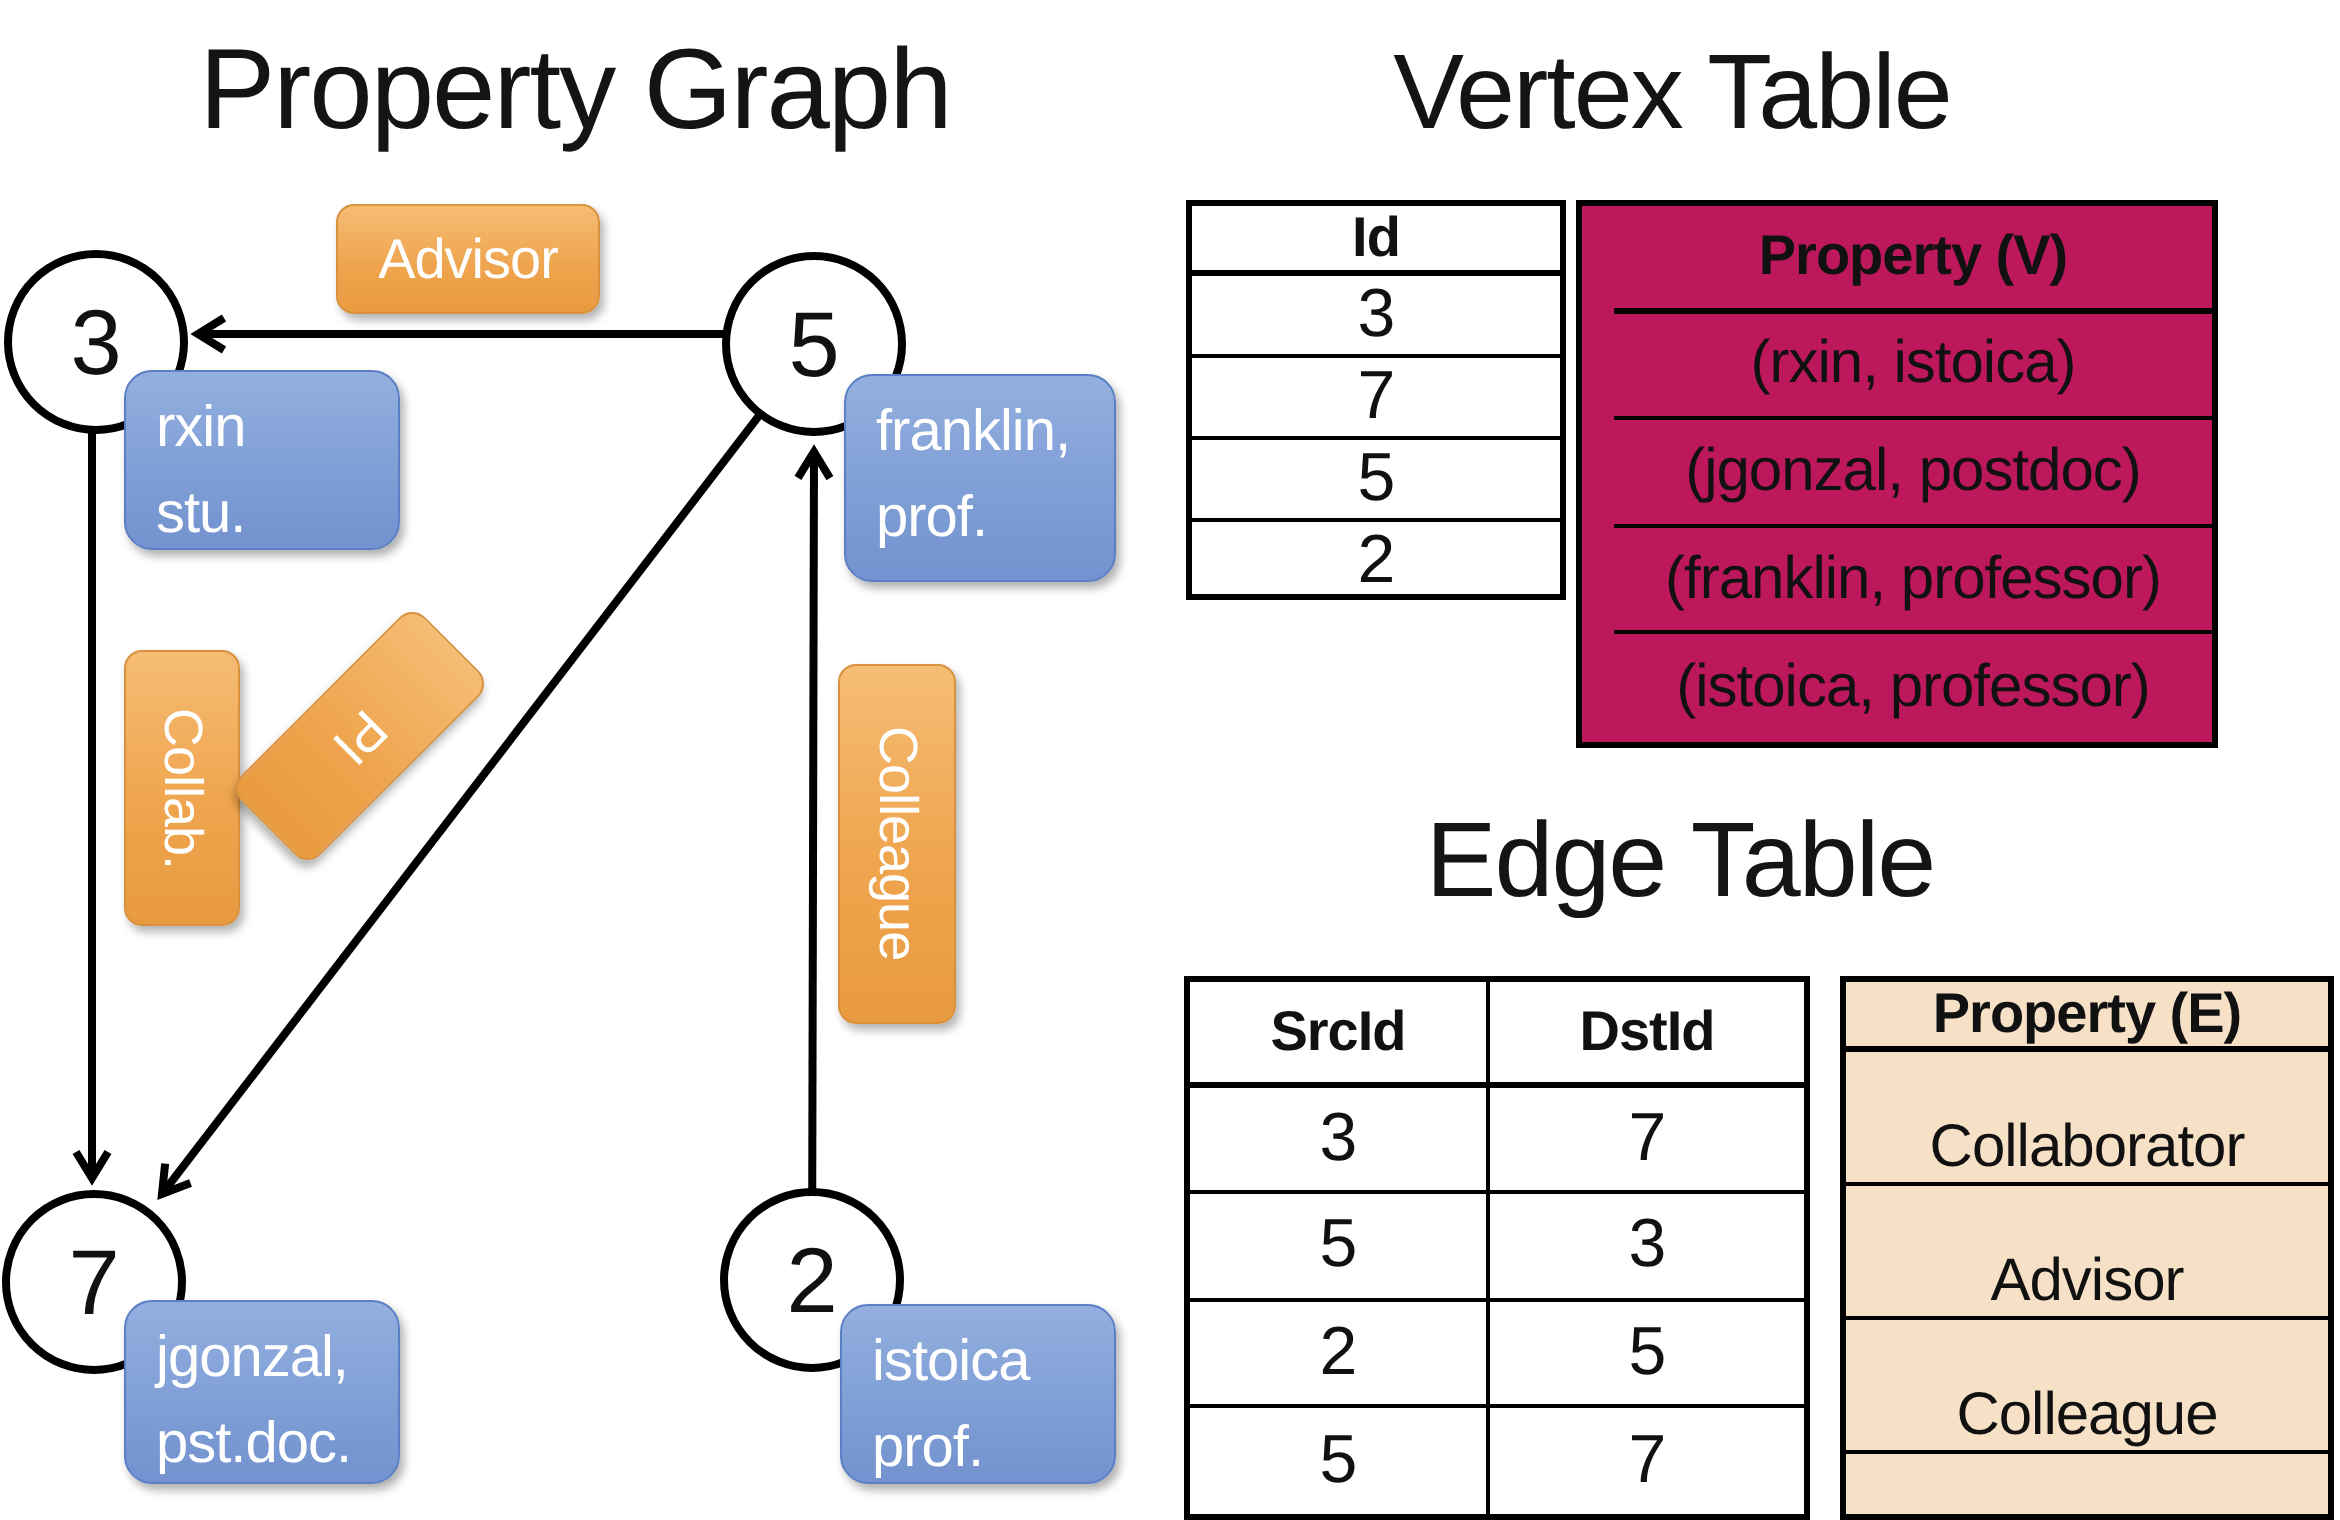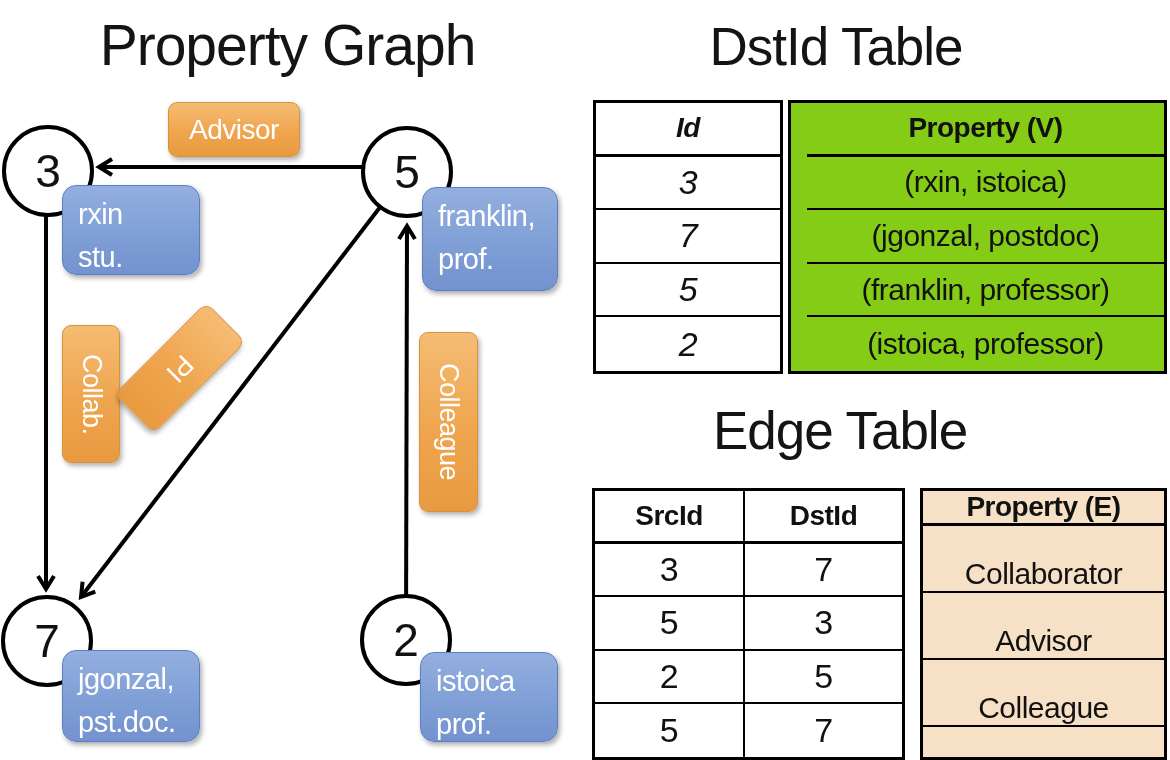--- a/index.html
+++ b/index.html
@@ -55,33 +55,33 @@
     position:absolute;box-sizing:border-box;border:3px solid #000;background:#fff;
     display:grid;grid-template-rows:repeat(5,1fr);
   }
   .tblbox .cell{
     display:flex;align-items:center;justify-content:center;
     border-bottom:2px solid #000;font-size:30px;letter-spacing:-0.5px;
   }
   .tblbox .cell.hdr{border-bottom:3px solid #000;font-weight:bold;font-size:28px;}
   .tblbox .cell.last{border-bottom:none;}
   .tblbox .cell.num{font-size:34px;font-weight:300;}
-  #vt-id{left:593px;top:100px;width:190px;height:274px;font-style:italic;}
-  #vt-prop{left:788px;top:100px;width:379px;height:274px;background:#84cc16;padding-left:16px;}
+  #vt-id{left:593px;top:100px;width:190px;height:200px;}
+  #vt-prop{left:788px;top:100px;width:321px;height:274px;background:#be185d;padding-left:16px;}
   #et-srcdst{left:592px;top:488px;width:313px;height:272px;grid-template-columns:150px 1fr;grid-auto-flow:row;}
   #et-srcdst .cell.colsep{border-right:2px solid #000;}
   #et-prop{left:920px;top:488px;width:247px;height:272px;background:#f6e0c6;gap:31px;}
 </style>
 </head>
 <body>
 
 <div id="stage">
 
   <div class="title" id="title-graph">Property Graph</div>
-  <div class="title" id="title-vertex">DstId Table</div>
+  <div class="title" id="title-vertex">Vertex Table</div>
   <div class="title" id="title-edge">Edge Table</div>
 
   <svg id="edge-svg" width="585" height="760">
     <defs>
       <marker id="arrow" viewBox="0 0 22 22" markerWidth="22" markerHeight="22" refX="17" refY="11" orient="auto" markerUnits="userSpaceOnUse">
         <path d="M4,3 L17,11 L4,19" fill="none" stroke="#000" stroke-width="4" stroke-linecap="butt"></path>
       </marker>
     </defs>
     <line x1="407" y1="167" x2="99" y2="167" stroke="#000" stroke-width="4" marker-end="url(#arrow)"></line>
     <line x1="46" y1="180" x2="46" y2="589" stroke="#000" stroke-width="4" marker-end="url(#arrow)"></line>

